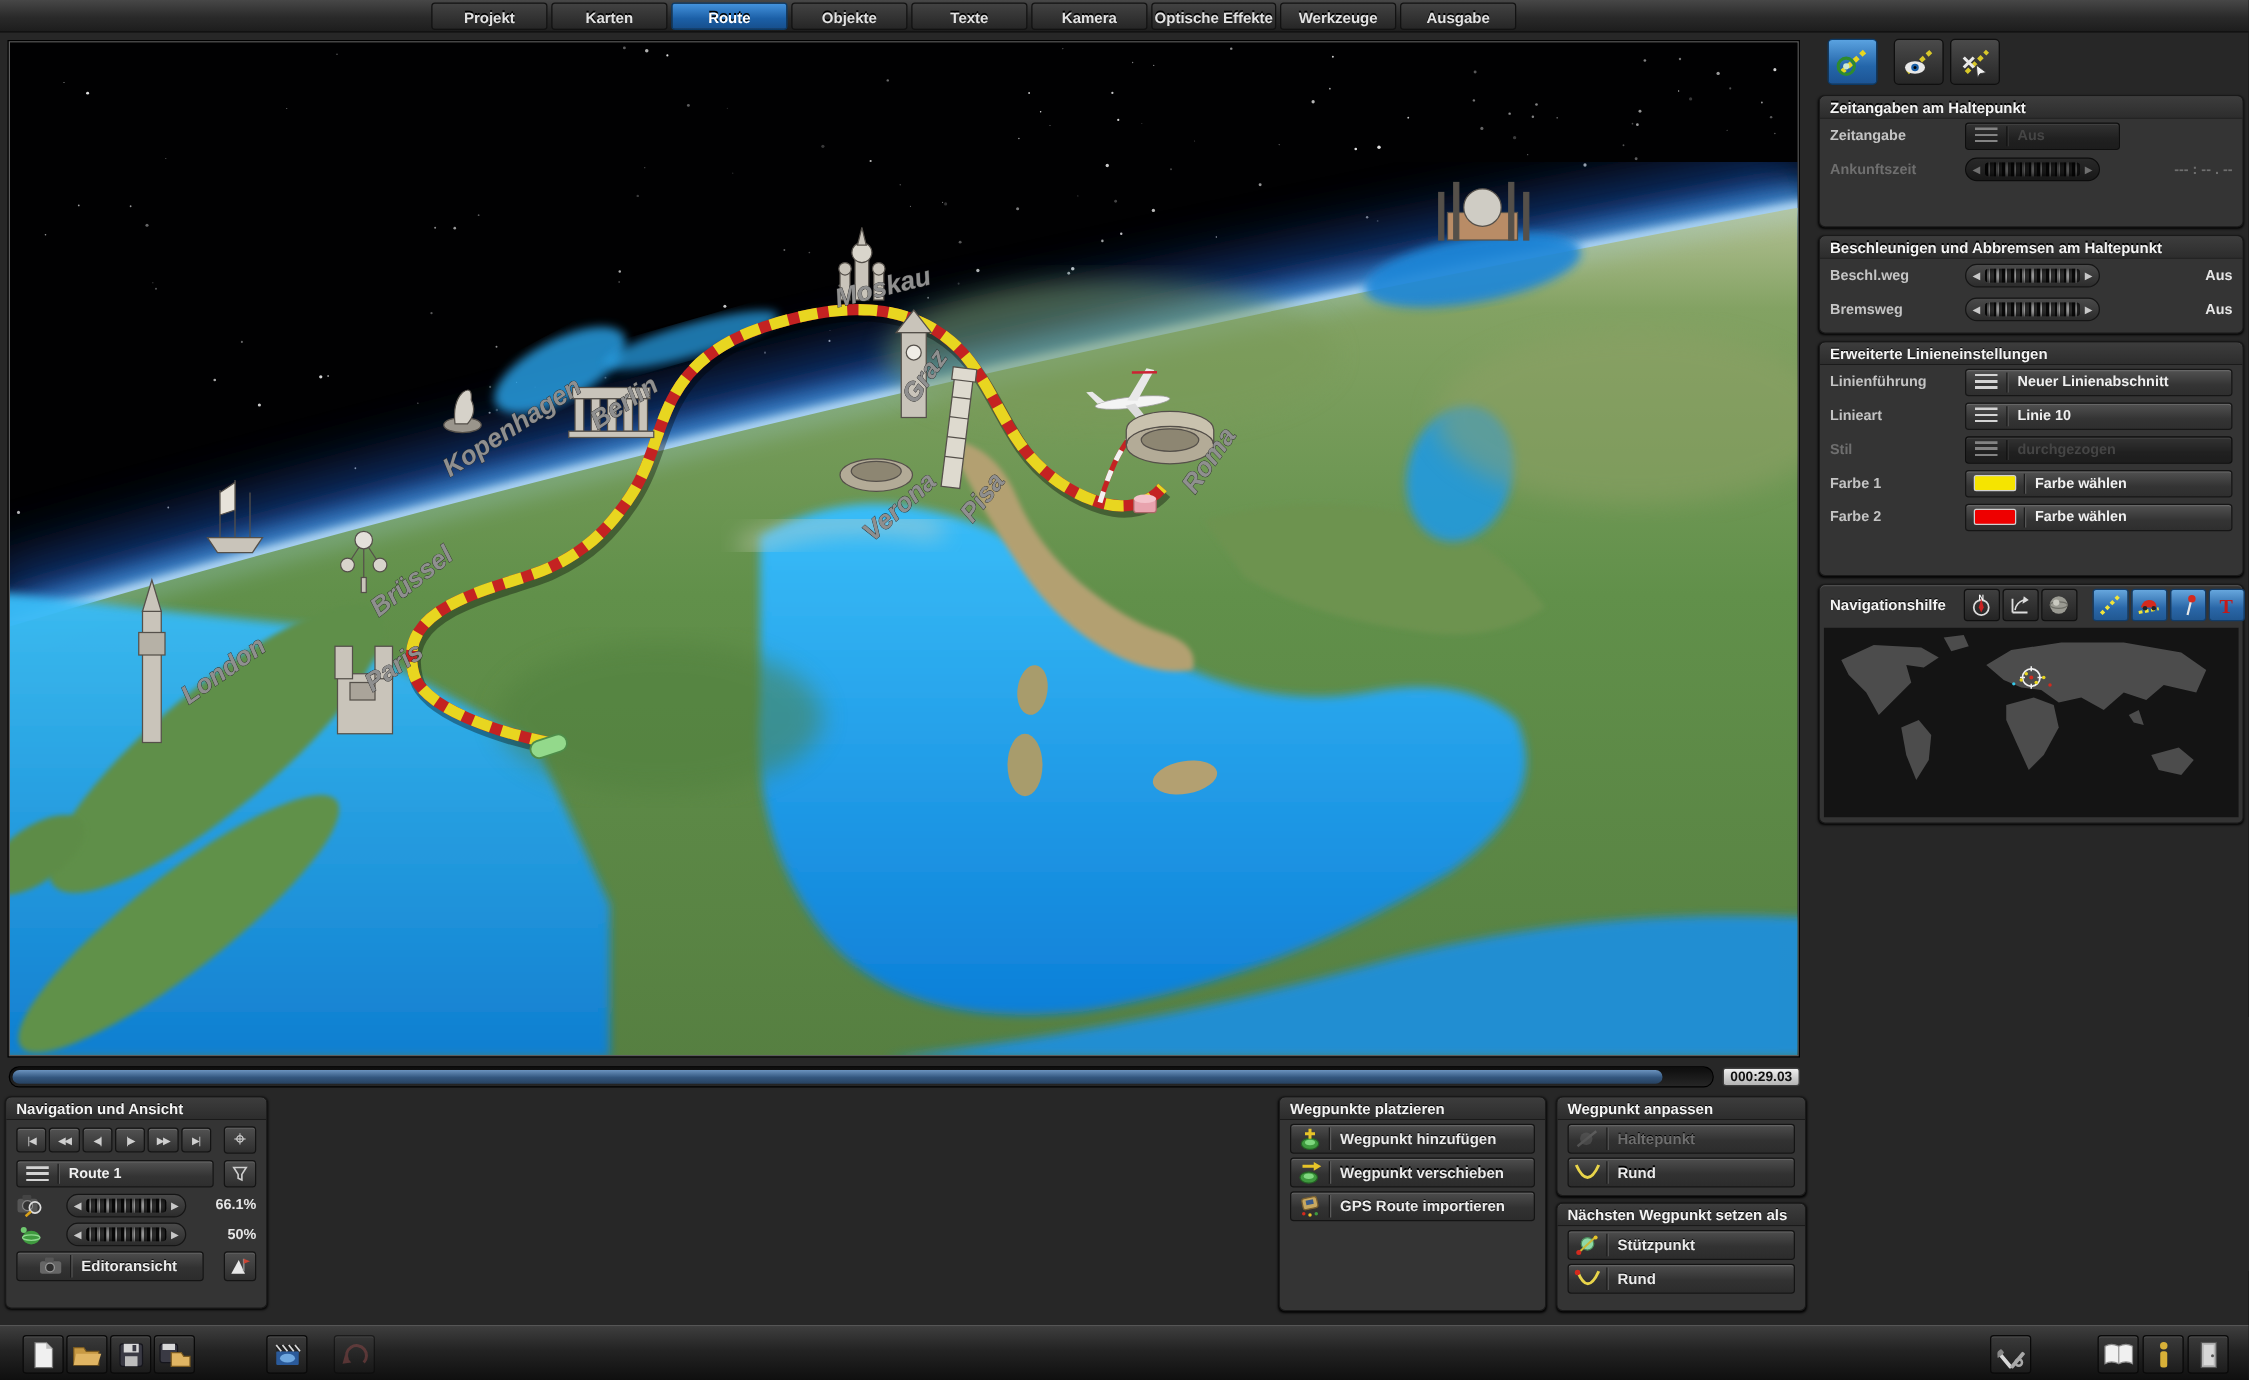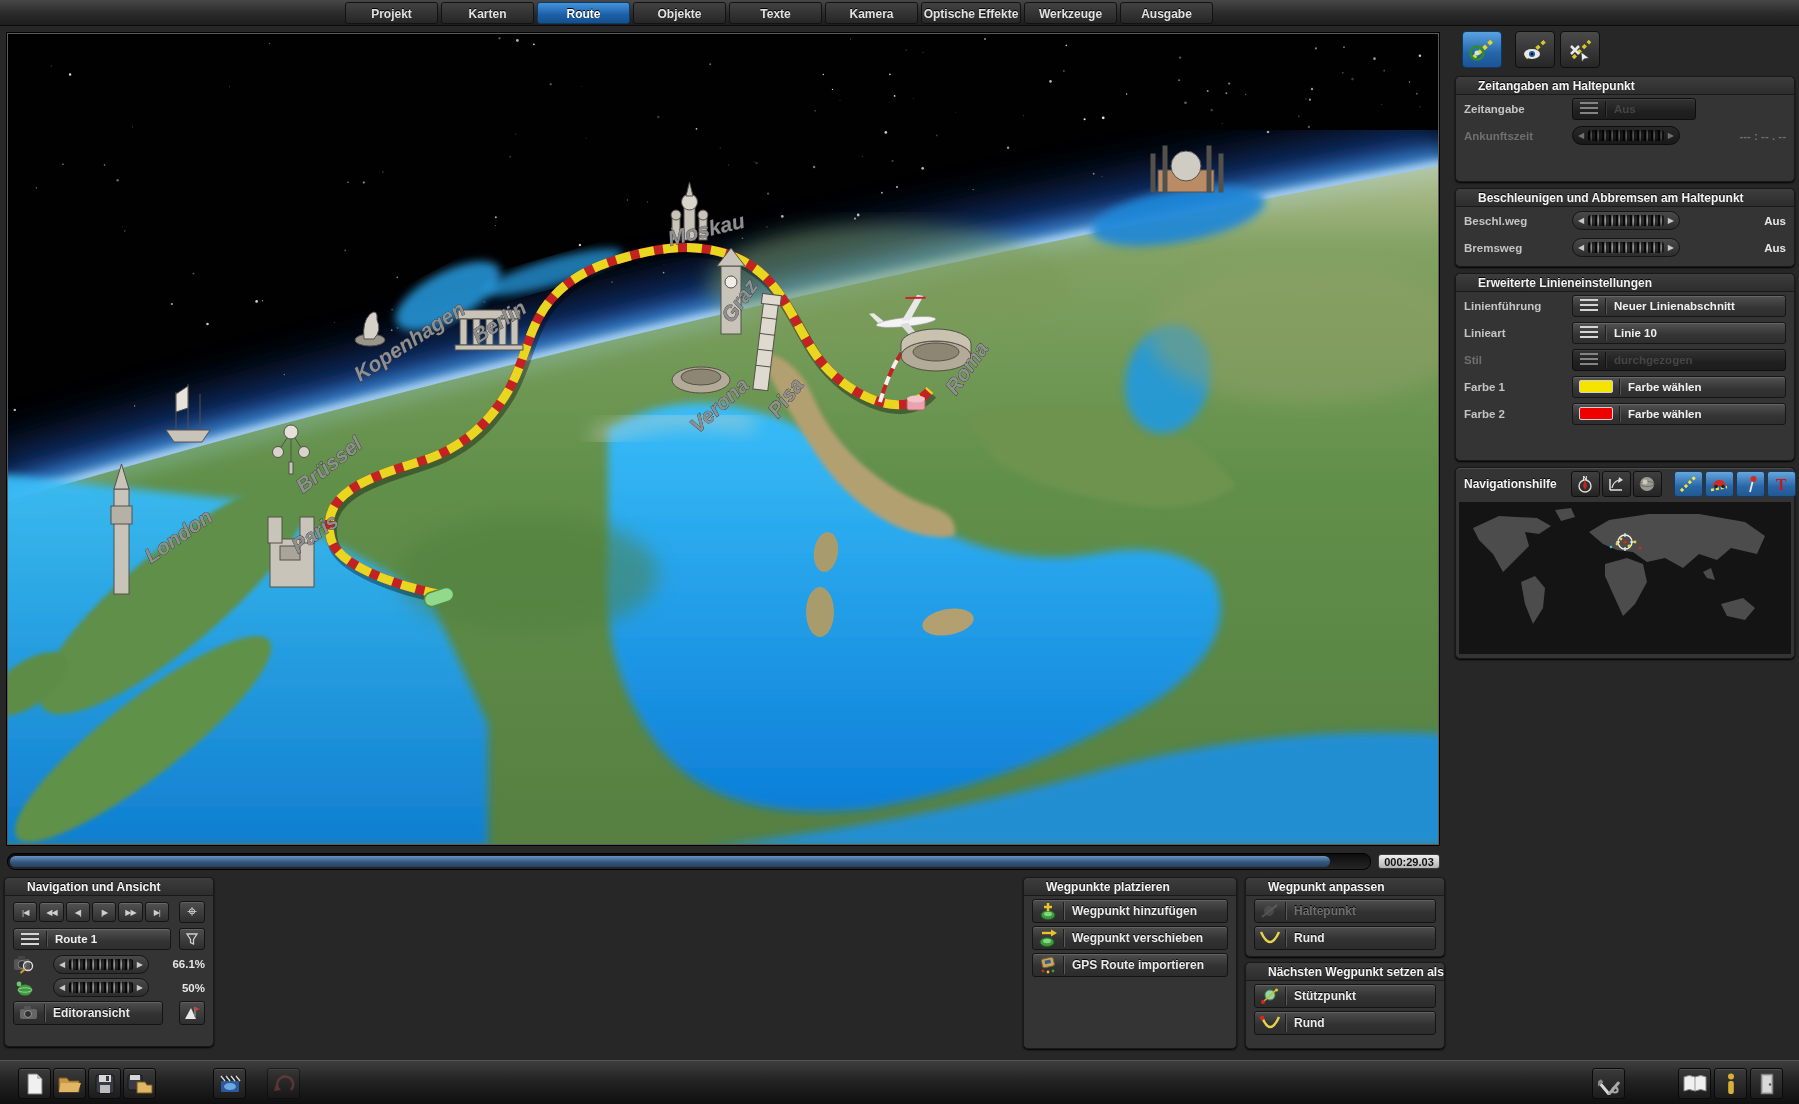--- a/index.html
+++ b/index.html
@@ -27,21 +27,21 @@
     background:linear-gradient(#0d0d0d,#262626); border:1px solid #000; border-radius:8px; }
   .timeline-fill { position:absolute; left:2px; top:2px; height:11px; width:1320px; border-radius:6px;
     background:linear-gradient(#6b93bf,#33567e 55%,#27415f); }
   .time-badge { position:absolute; left:1378px; top:854px; width:62px; height:15px;
     background:linear-gradient(#efefef,#b3b3b3); border:1px solid #3c3c3c; border-radius:3px;
     color:#101010; font-size:11px; font-weight:bold; text-align:center; line-height:14px; }
 
   
   .sec { position:absolute; background:#343434; border:1px solid #191919; border-radius:5px;
     box-shadow:inset 0 1px 0 #4c4c4c, 0 1px 2px #000; }
-  .sec-h { height:18px; line-height:18px; padding:0 22px; font-size:12px; font-weight:bold; color:#f4f4f4;
+  .sec-h { height:18px; line-height:18px; padding:0 8px; font-size:12px; font-weight:bold; color:#f4f4f4;
     background:linear-gradient(#3d3d3d,#2d2d2d); border-bottom:1px solid #1a1a1a; border-radius:5px 5px 0 0;
     text-shadow:0 -1px 0 #000; white-space:nowrap; }
   .row { display:flex; align-items:center; height:27px; padding:0 8px; }
   .lbl { width:100px; text-align:left; font-size:11.5px; font-weight:bold; color:#c4c4c4; padding-right:4px;
     flex:none; white-space:nowrap; }
   .val { margin-left:auto; font-size:11.5px; font-weight:bold; color:#e6e6e6; white-space:nowrap; }
   .dim { color:#6f6f6f !important; }
 
   
   .slider { width:108px; height:19px; display:flex; align-items:center; flex:none; margin-left:8px;
@@ -684,21 +684,21 @@
           <ellipse cx="12" cy="11" rx="7" ry="2.2" fill="none" stroke="#8fd88f" stroke-width="1"></ellipse>
           <circle cx="6" cy="5" r="2.4" fill="#6fc86f"></circle>
         </svg>
     </span>
     <div class="slider" style="margin-left:14px;width:96px;">
         <span class="wheel"></span>
       </div>
     <span class="val">50%</span>
   </div>
   <div style="display:flex;align-items:center;padding:4px 8px 0 0;">
-    <div class="pbtn" style="flex:1;margin-top:0;">
+    <div class="pbtn" style="flex:1;margin-top:0;padding-left:12px;">
       <span class="ic">
         <svg width="20" height="16" viewBox="0 0 20 16">
             <rect x="1" y="4" width="17" height="10" rx="2" fill="#666"></rect>
             <rect x="5" y="1" width="7" height="4" rx="1" fill="#555"></rect>
             <circle cx="9" cy="9" r="3.5" fill="#2e2e2e" stroke="#999"></circle>
           </svg>
       </span>
         <span class="sep"></span>
       <span class="t">Editoransicht</span>
     </div>

